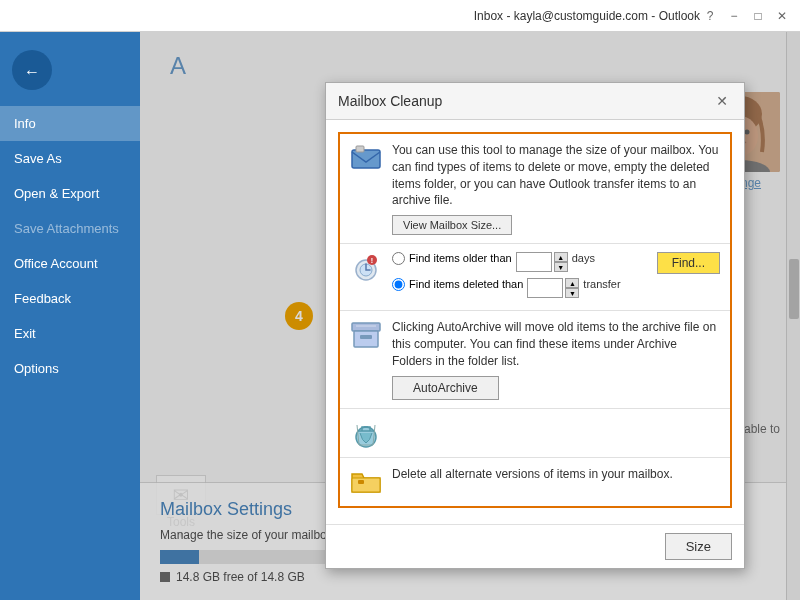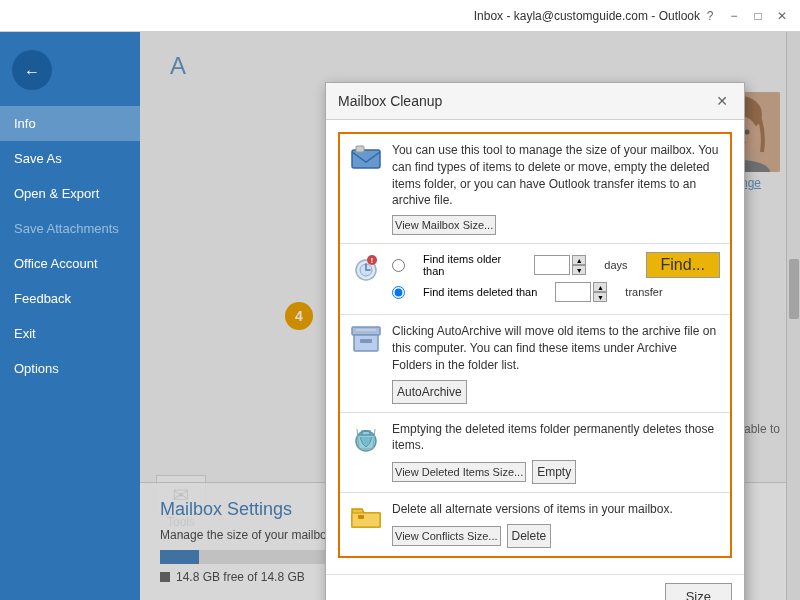--- a/index.html
+++ b/index.html
@@ -178,44 +178,44 @@
     .section-icon {
       width: 32px; height: 32px;
       flex-shrink: 0;
       display: flex; align-items: center; justify-content: center;
       font-size: 22px;
     }
     .section-content { flex: 1; }
     .section-text { font-size: 12px; color: #333; line-height: 1.4; margin-bottom: 6px; }
     .section-btn-row { display: flex; align-items: center; gap: 6px; }
     .info-btn-row { margin-top: 6px; }
-    .radio-row { display: flex; align-items: center; gap: 18px; margin-bottom: 4px; }
+    .radio-row { display: flex; align-items: flex-start; gap: 4px; margin-bottom: 4px; }
     .spinner-group { display: flex; align-items: center; gap: 2px; }
     .spinner-input { width: 36px; height: 20px; border: 1px solid #999; text-align: center; font-size: 12px; }
     .spinner-btns { display: flex; flex-direction: column; }
     .spinner-btn { width: 14px; height: 10px; background: #e0e0e0; border: 1px solid #999; font-size: 7px; cursor: pointer; display: flex; align-items: center; justify-content: center; line-height: 1; }
     .unit-label { font-size: 11px; color: #333; }
-    .find-btn { background: #eab308; border: 1px solid #999; padding: 3px 14px; cursor: pointer; font-size: 16px; color: #333; }
+    .find-btn { background: #fde047; border: 1px solid #999; padding: 3px 14px; cursor: pointer; font-size: 12px; color: #333; }
 
     
     .dialog-action-btn {
       background: #f0f0f0;
       border: 1px solid #999;
-      padding: 4px 4px;
+      padding: 4px 20px;
       cursor: pointer;
       font-size: 12px;
       color: #333;
       white-space: nowrap;
     }
 
     
     .view-size-btn {
       background: #f0f0f0;
       border: 1px solid #999;
-      padding: 3px 2px;
+      padding: 3px 10px;
       cursor: pointer;
       font-size: 11px;
       color: #333;
     }
 
     
     .dialog-footer {
       padding: 8px 12px;
       text-align: right;
       border-top: 1px solid #e0e0e0;
@@ -439,43 +439,32 @@
             <div class="section-icon">
               <svg width="32" height="32" viewBox="0 0 32 32" xmlns="http://www.w3.org/2000/svg">
                 <circle cx="16" cy="20" r="10" fill="#99ccdd" stroke="#5599aa" stroke-width="1.5"></circle>
                 <path d="M10 16 Q12 24 16 26 Q20 24 22 16" fill="#77bbcc" stroke="#5599aa" stroke-width="1"></path>
                 <path d="M8 14 L24 14" stroke="#5599aa" stroke-width="1.5"></path>
                 <path d="M12 14 L12 10 L20 10 L20 14" stroke="#5599aa" stroke-width="1.5" fill="none"></path>
                 <path d="M14 10 L18 10" stroke="#5599aa" stroke-width="1.5"></path>
                 <path d="M7 8 L9 28 L23 28 L25 8" stroke="#88aaaa" stroke-width="1" fill="none"></path>
               </svg>
             </div>
-            <div class="section-content">
-              <div class="section-text">Emptying the deleted items folder permanently deletes those items.</div>
-              <div class="section-btn-row">
-                <button class="view-size-btn">View Deleted Items Size...</button>
-                <button class="dialog-action-btn">Empty</button>
-              </div>
-            </div>
           </div>
 
           <div class="dialog-section">
             <div class="section-icon">
               <svg width="32" height="32" viewBox="0 0 32 32" xmlns="http://www.w3.org/2000/svg">
                 <path d="M2 10 L2 26 L30 26 L30 12 L14 12 L12 8 L2 8 Z" fill="#f0c040" stroke="#cc9900" stroke-width="1.5"></path>
                 <rect x="2" y="12" width="28" height="14" rx="1" fill="#f5d060" stroke="#cc9900" stroke-width="1"></rect>
                 <rect x="8" y="14" width="6" height="4" rx="1" fill="#cc8800"></rect>
               </svg>
             </div>
             <div class="section-content">
               <div class="section-text">Delete all alternate versions of items in your mailbox.</div>
-              <div class="section-btn-row">
-                <button class="view-size-btn">View Conflicts Size...</button>
-                <button class="dialog-action-btn">Delete</button>
-              </div>
             </div>
           </div>
 
         </div>
       </div>
 
       <div class="dialog-footer">
         <button class="close-dialog-btn">Size</button>
       </div>
     </div>

